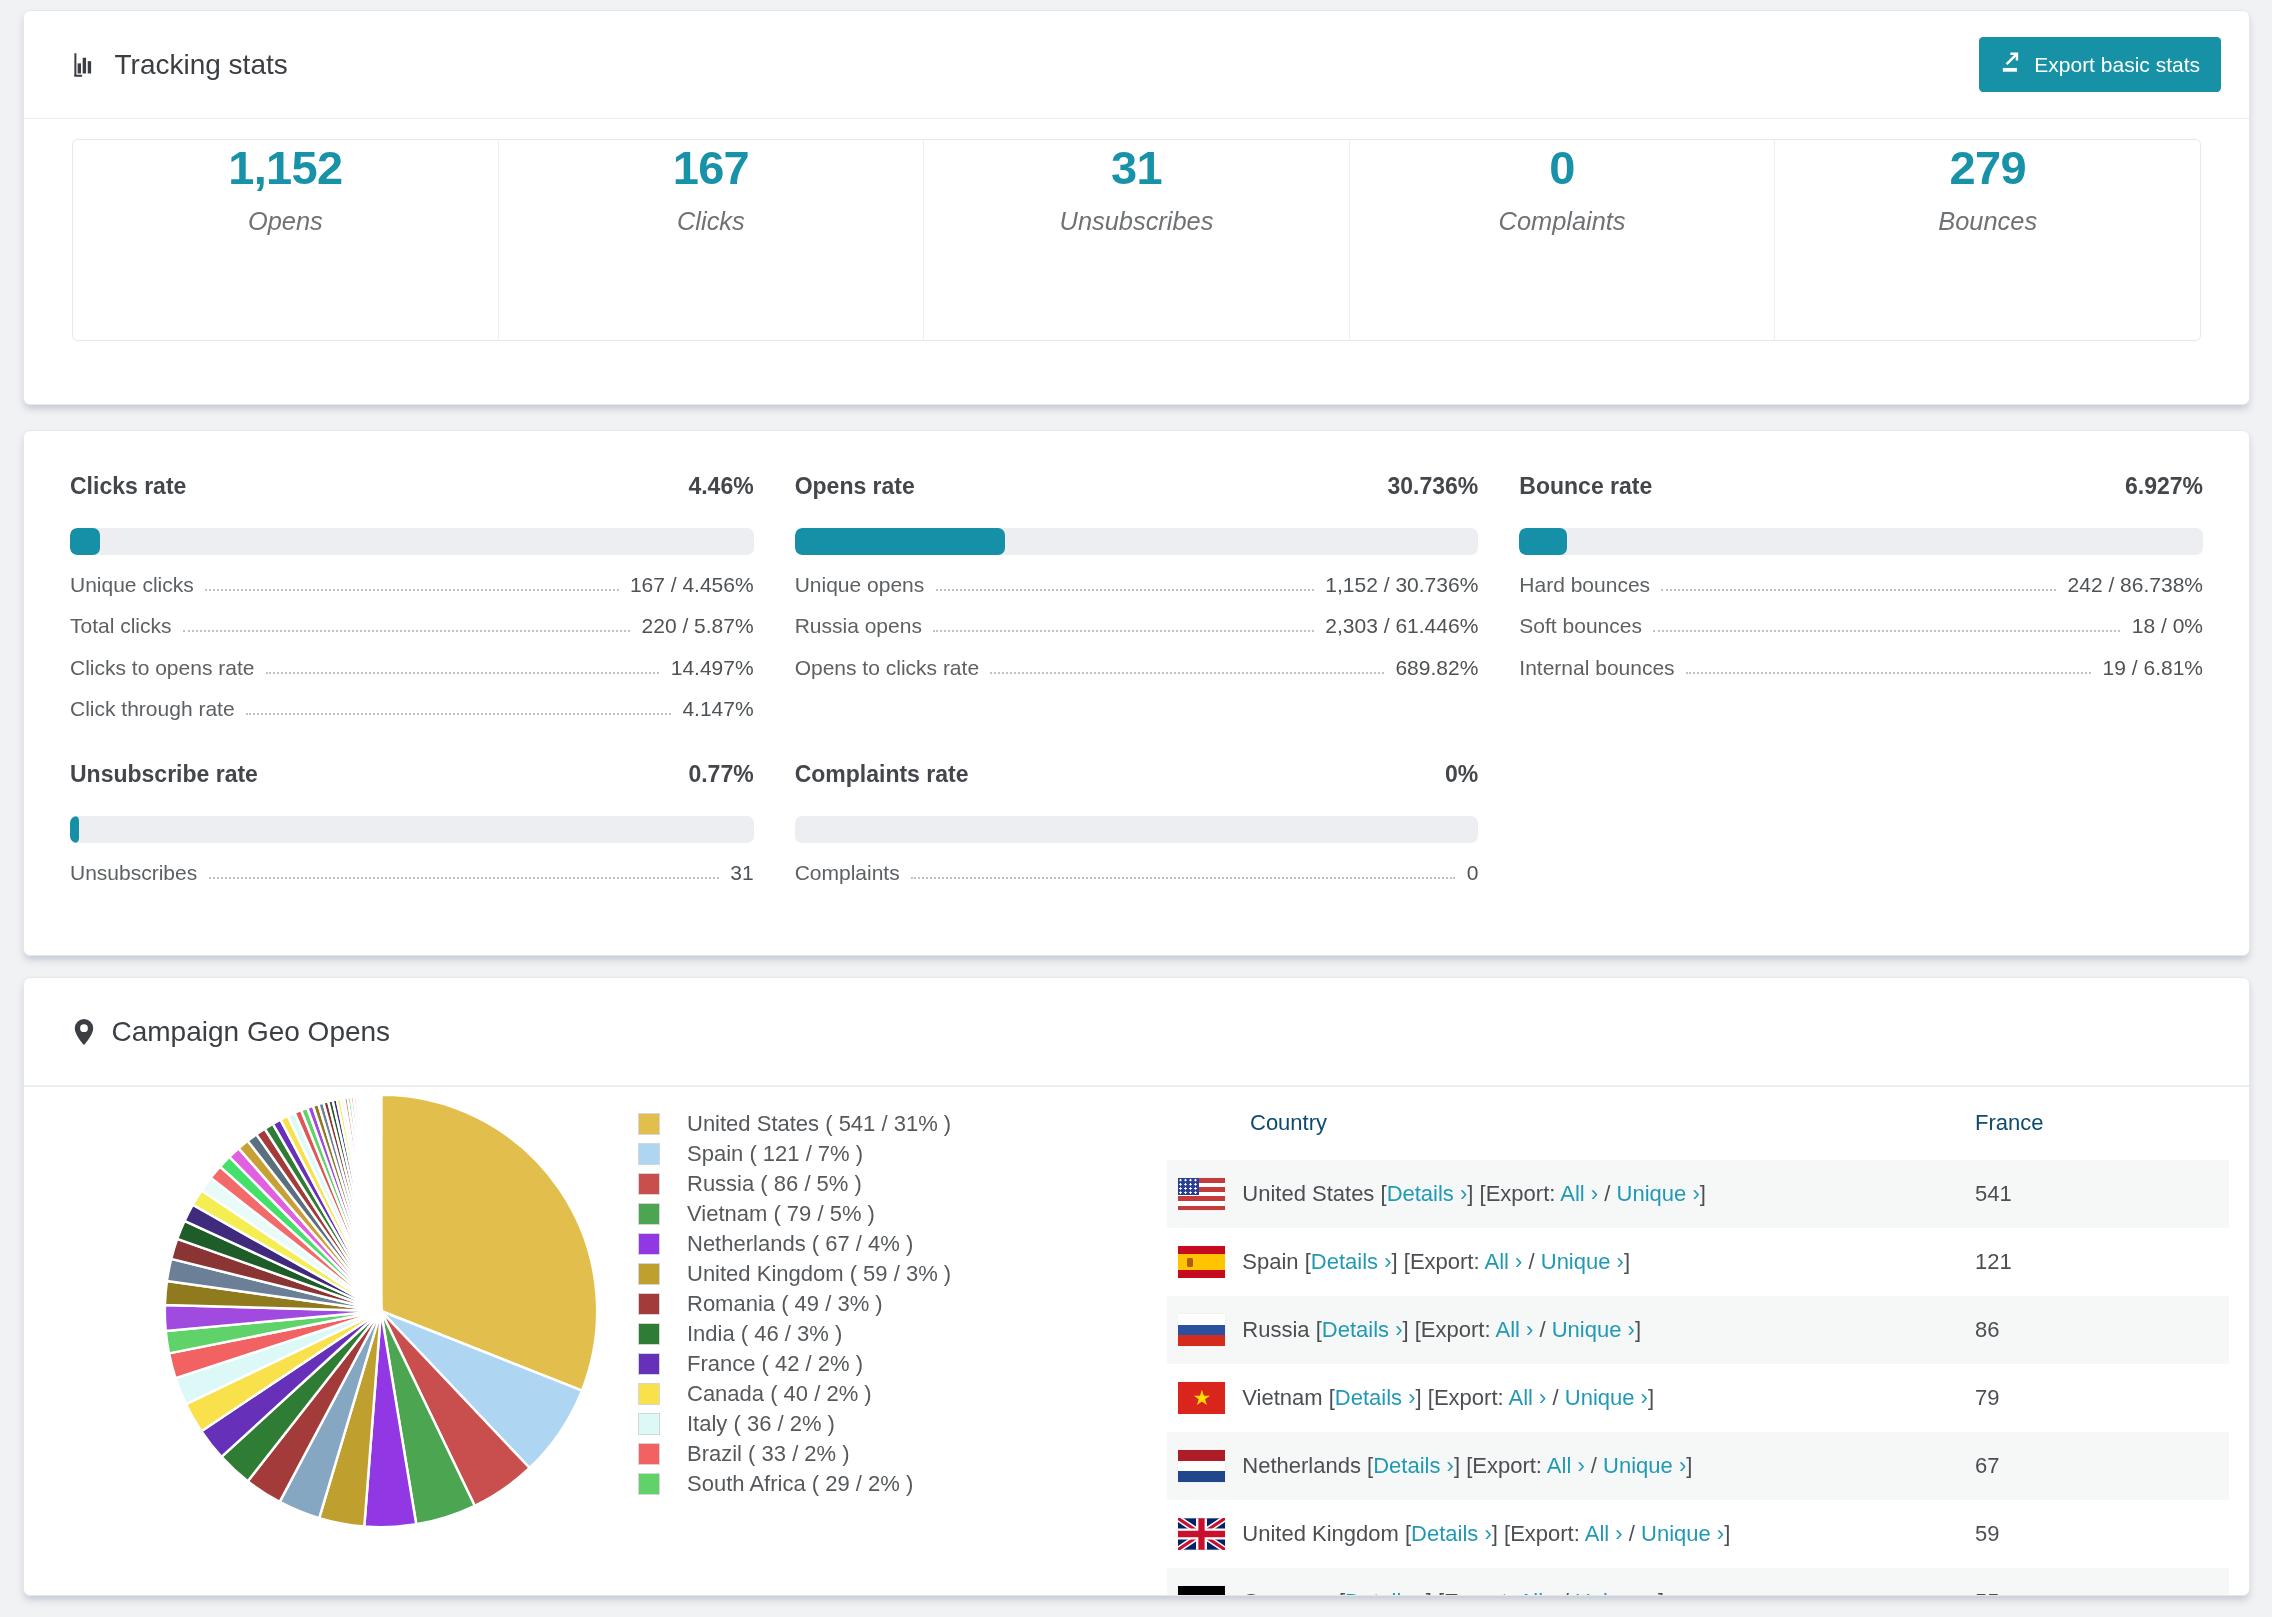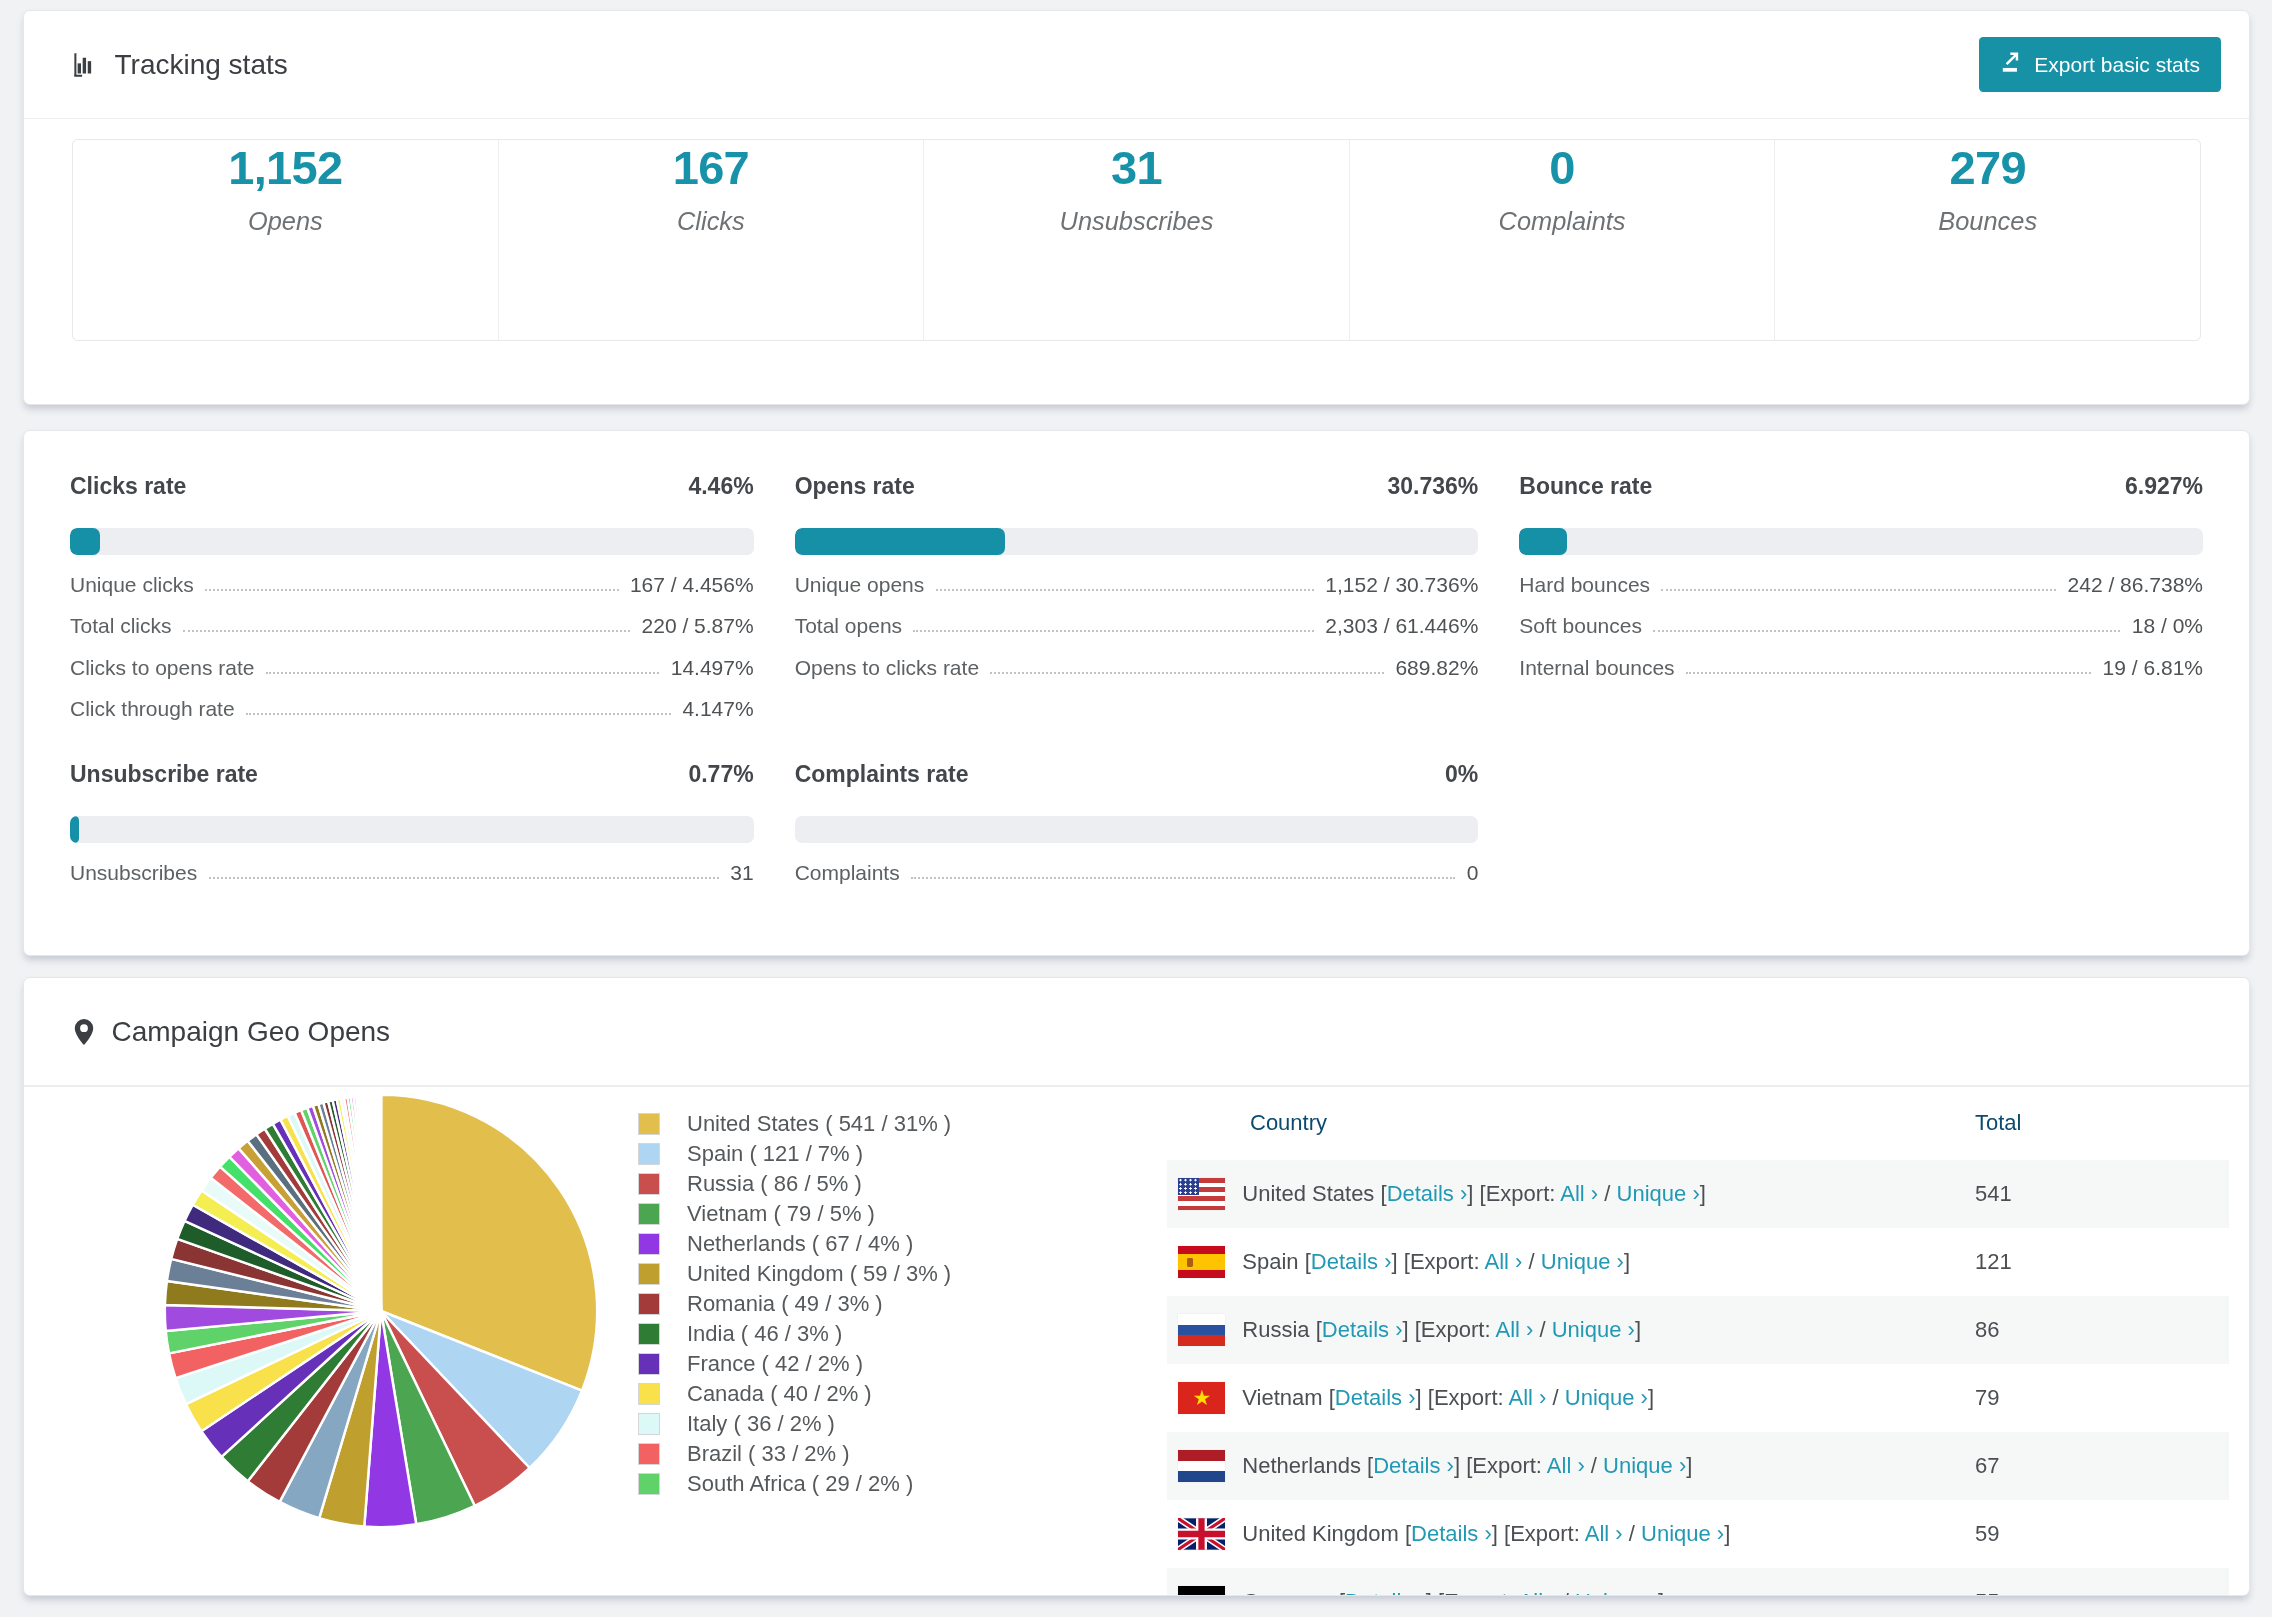--- a/index.html
+++ b/index.html
@@ -173,21 +173,21 @@
     <div class="bar">
       <div class="bar-fill" style="width: 30.736%; min-width: 8.5px;"></div>
     </div>
     <div class="rate-rows">
             <div class="rrow">
     <span class="rlabel">Unique opens</span>
     <span class="leader"></span>
     <span class="rvalue">1,152 / 30.736%</span>
   </div>
             <div class="rrow">
-    <span class="rlabel">Total opens</span>
+    <span class="rlabel">Russia opens</span>
     <span class="leader"></span>
     <span class="rvalue">2,303 / 61.446%</span>
   </div>
             <div class="rrow">
     <span class="rlabel">Opens to clicks rate</span>
     <span class="leader"></span>
     <span class="rvalue">689.82%</span>
   </div>
           </div>
   </div>
@@ -381,21 +381,21 @@
     <span class="legend-text">Brazil ( 33 / 2% )</span>
   </li>
           <li>
     <span class="swatch" style="background: rgb(95, 211, 106);"></span>
     <span class="legend-text">South Africa ( 29 / 2% )</span>
   </li>
         </ul>
       <div class="geo-table">
         <div class="t-head">
           <div class="col-country">Country</div>
-          <div class="col-total">Total</div>
+          <div class="col-total">France</div>
         </div>
         <div id="t-rows">
             <div class="t-row alt">
     <div class="col-country">
       <span class="flag flag-us">
                   <span class="canton"></span>
                 </span>
       <span class="country-text"><span class="dark">United States</span> <span class="dark">[</span><a class="lnk">Details ›</a><span class="dark">]</span> <span class="dark">[Export:</span> <a class="lnk">All ›</a> <span class="dark">/</span> <a class="lnk">Unique ›</a><span class="dark">]</span></span>
     </div>
     <div class="col-total">541</div>

